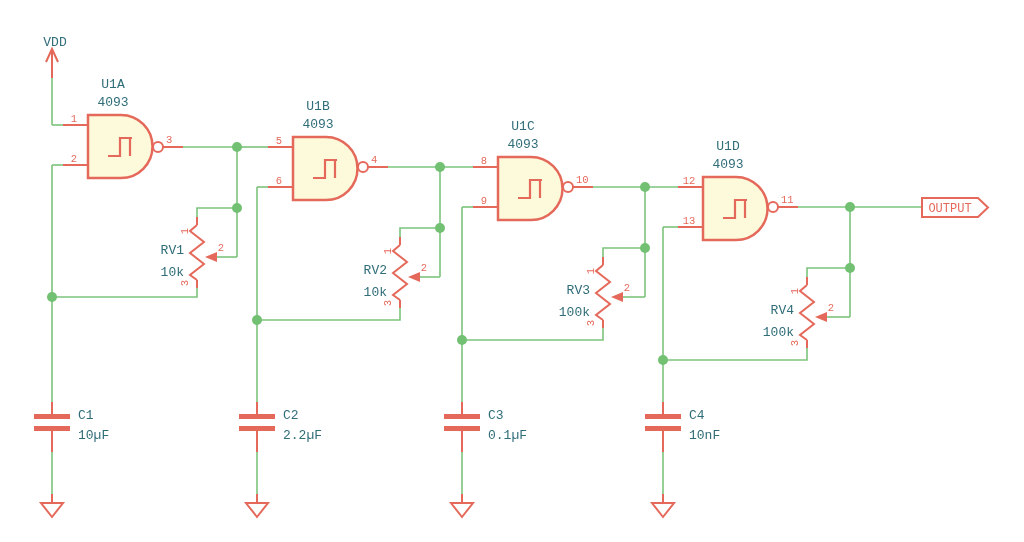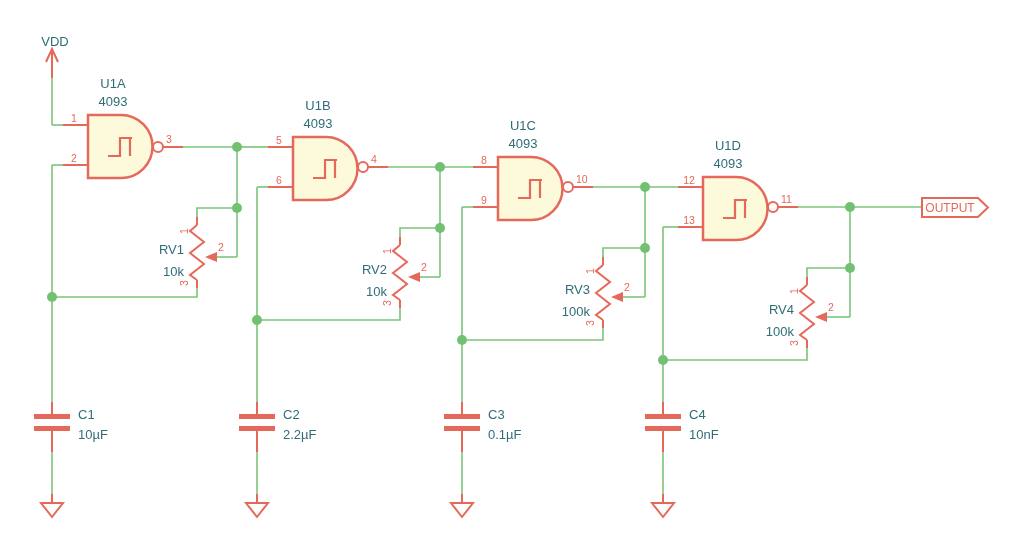--- a/index.html
+++ b/index.html
@@ -1,16 +1,16 @@
 <!DOCTYPE html>
 <html><head>
 <meta charset="utf-8">
 <style>
   html,body{margin:0;padding:0;background:#ffffff;}
-  .stage{width:1024px;height:542px;position:relative;font-family:Liberation Sans, sans-serif;text-align:center;}
+  .stage{width:1024px;height:542px;position:relative;font-family:Liberation Mono, monospace;text-align:center;}
   svg{display:block;}
   .wire{stroke:#7cc47c;stroke-width:1.6;fill:none;}
   .lead{stroke:#e5695a;stroke-width:2;fill:none;}
   .comp{stroke:#e5695a;stroke-width:2;fill:none;}
   .gate-body{fill:#fdfadb;stroke:#e5695a;stroke-width:2.5;}
   .glyph{stroke:#e5695a;stroke-width:2.2;fill:none;}
   .bubble{fill:#ffffff;stroke:#e5695a;stroke-width:2;}
   .dot{fill:#72c072;stroke:none;}
   .tlabel{fill:#2f6d78;font-size:13px;}
   .clabel{fill:#e5695a;font-size:12px;}

